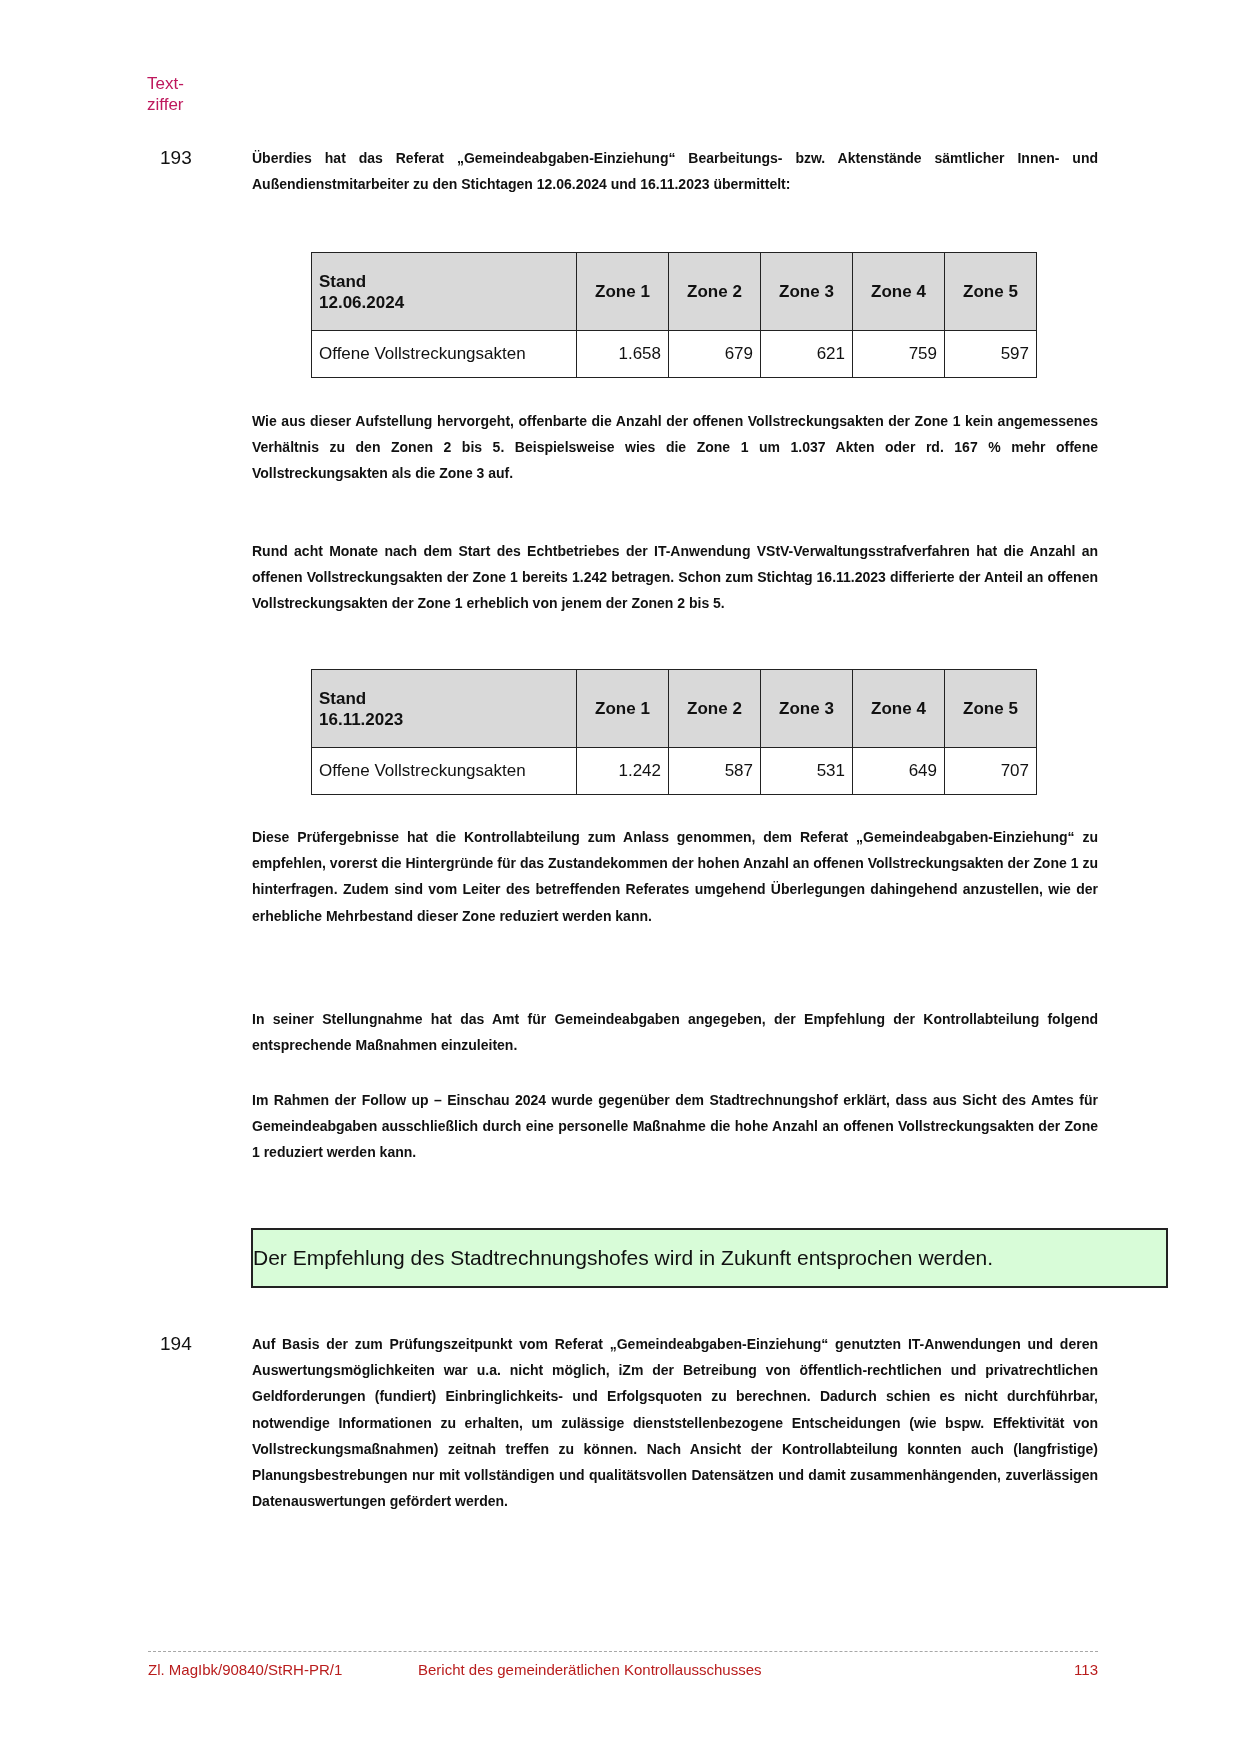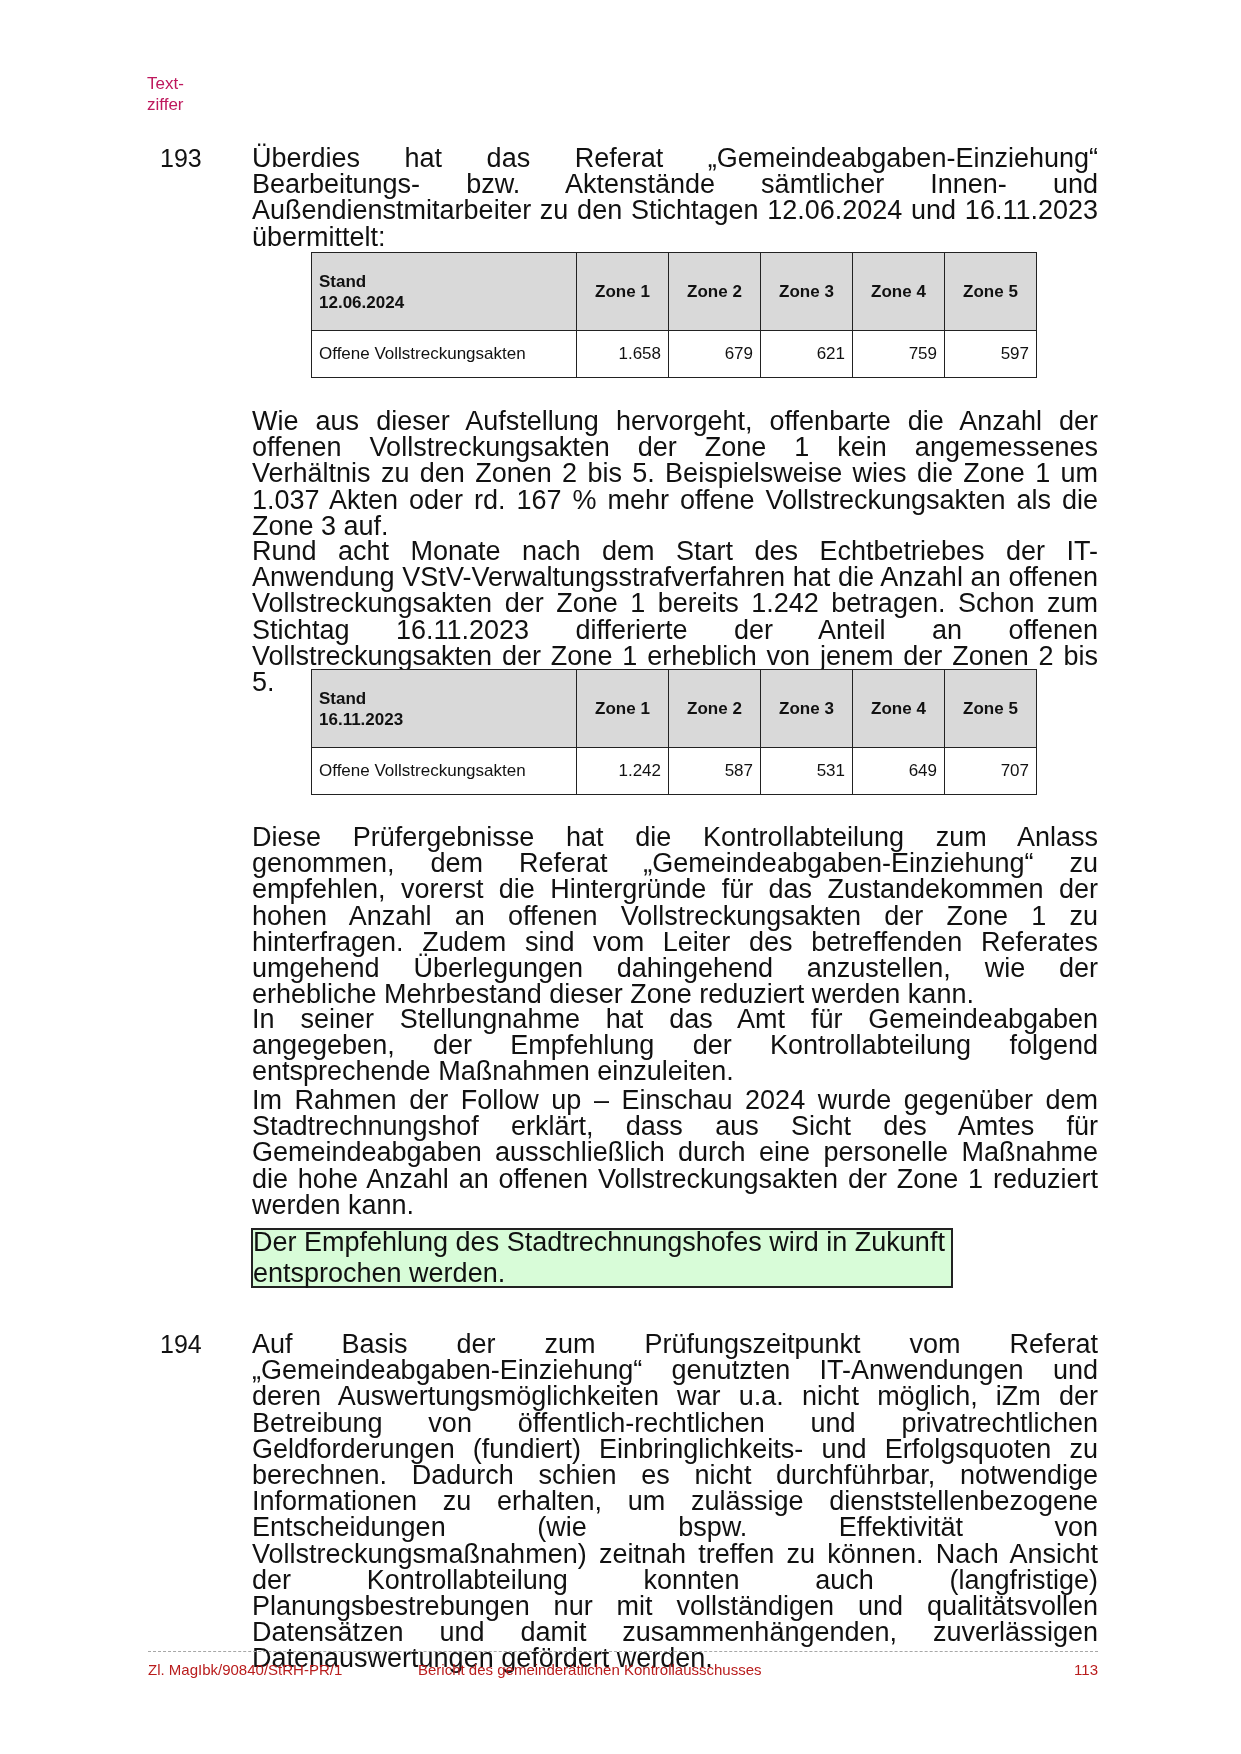--- a/index.html
+++ b/index.html
@@ -5,47 +5,48 @@
   html, body { margin: 0; padding: 0; background: #ffffff; }
   body {
     width: 1241px; height: 1754px; position: relative; overflow: hidden;
     font-family: "Liberation Sans", sans-serif; color: #111111;
   }
   .margin-label {
     position: absolute; left: 147px; top: 73px;
     font-size: 17px; line-height: 21px; color: #be185d;
   }
   .tz {
-    position: absolute; left: 160px; font-size: 25px; line-height: 26px;
+    position: absolute; left: 160px; font-size: 19px; line-height: 26px;
   }
   .para {
     position: absolute; left: 252px; width: 846px;
-    font-size: 27px; line-height: 26.2px; text-align: justify;
+    font-size: 14px; line-height: 26.2px; text-align: justify;
     hyphens: manual;
+    font-weight: bold;
   }
   table.zones {
     position: absolute; left: 311px; border-collapse: collapse;
     font-size: 17px; table-layout: fixed;
   }
   table.zones td, table.zones th {
     border: 1.5px solid #222; padding: 0 7px;
   }
   table.zones th {
     background: #d9d9d9; font-weight: bold; height: 77px;
     text-align: center; vertical-align: middle;
   }
   table.zones th.first { text-align: left; line-height: 21px; margin-left: 29px; }
   table.zones td { height: 46px; text-align: right; vertical-align: middle; }
   table.zones td.first { text-align: left; }
   col.c0 { width: 265px; } col.cz { width: 92px; }
   .recommend-box {
-    position: absolute; left: 251px; top: 1228px; width: 702px; height: 60px;
+    position: absolute; left: 251px; top: 1228px; width: 917px; height: 60px;
     background: #d8fcd8; border: 2px solid #222; box-sizing: border-box;
-    display: flex; align-items: center; justify-content: center;
-    font-size: 27px;
+    display: flex; align-items: center; justify-content: flex-start;
+    font-size: 21px;
   }
   .footer-rule {
     position: absolute; left: 148px; top: 1651px; width: 950px;
     border-top: 1.5px dashed #a8a8a8;
   }
   .footer {
     position: absolute; top: 1661px; font-size: 15px; color: #b91c1c;
   }
 </style>
 </head>

